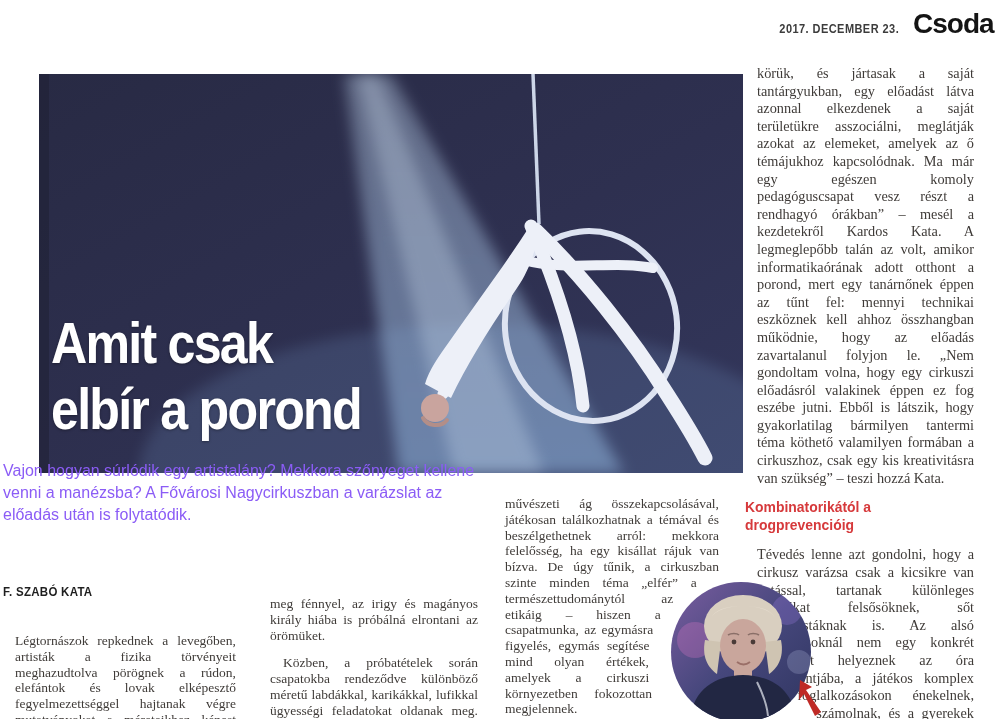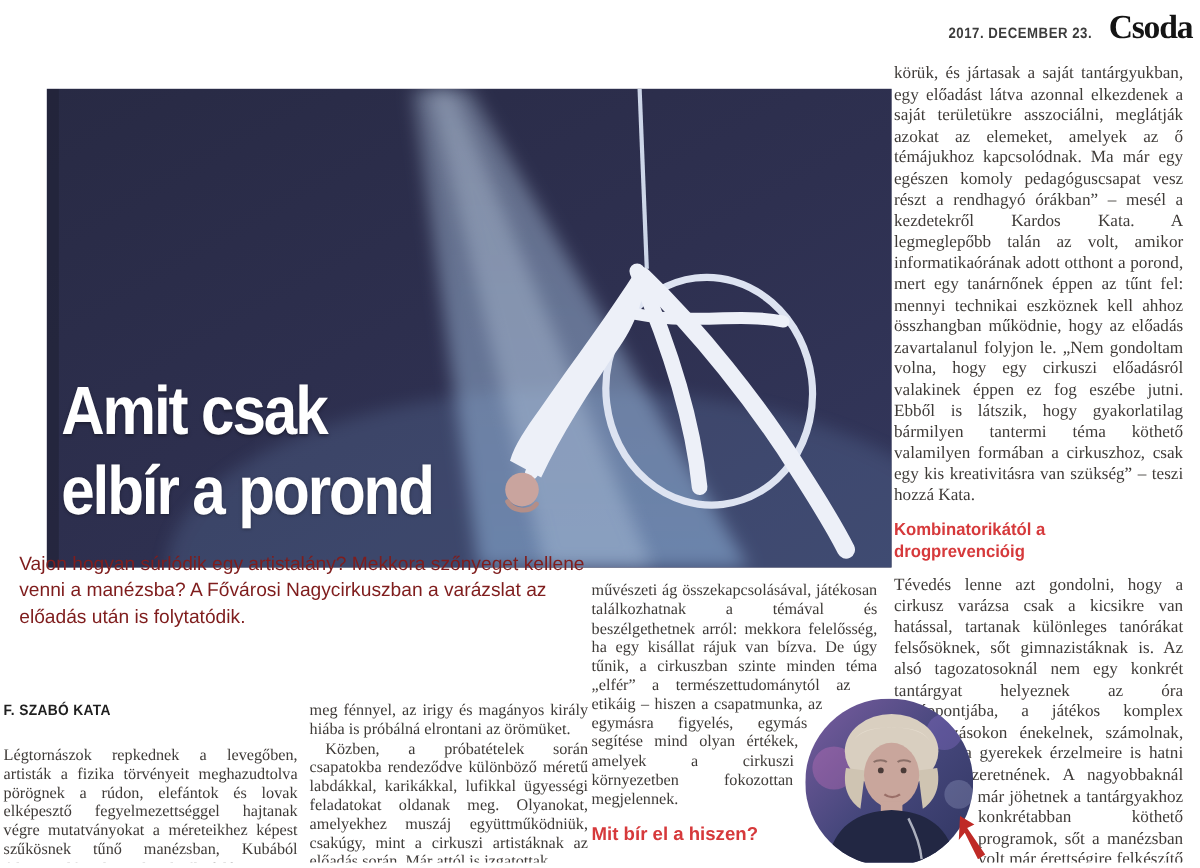--- a/index.html
+++ b/index.html
@@ -4,42 +4,42 @@
 <style>
   html,body{margin:0;padding:0;background:#ffffff;}
   .page{position:relative;width:1000px;height:719px;background:#ffffff;overflow:hidden;
         font-family:"Liberation Serif",serif;color:#3f3b38;padding-left:32px;}
 
   
   .masthead{position:absolute;top:8px;left:0;right:14px;display:flex;justify-content:flex-end;
             align-items:baseline;gap:14px;}
   .issue-date{font-family:"Liberation Sans",sans-serif;font-weight:bold;font-size:12.5px;
               letter-spacing:.5px;color:#3c3c3c;transform:scaleX(.88);transform-origin:right;}
-  .logo{font-family:Liberation Serif, serif;font-weight:bold;font-size:28px;
+  .logo{font-family:Liberation Sans, sans-serif;font-weight:bold;font-size:28px;
         letter-spacing:-1px;color:#141414;}
   .pagenum{font-family:Liberation Sans, sans-serif;font-weight:bold;font-size:11px;color:#555;}
 
   
   .photo{position:absolute;left:22px;top:57px;width:704px;height:399px;background:#2e3050;overflow:hidden;}
   .photo svg{display:block;}
   .headline{position:absolute;left:12px;top:236px;color:#ffffff;
             font-family:"Liberation Sans",sans-serif;font-weight:bold;font-size:57px;line-height:66px;
             letter-spacing:-2px;transform:scaleX(.88);transform-origin:left;
             text-shadow:0 1px 3px rgba(0,0,0,.35);}
 
   
-  .lead{position:absolute;left:16px;top:460px;width:483px;margin:0;
-        font-family:"Liberation Sans",sans-serif;font-size:16px;line-height:22px;color:#7f1d1d;}
+  .lead{position:absolute;left:3px;top:460px;width:483px;margin:0;
+        font-family:"Liberation Sans",sans-serif;font-size:16px;line-height:22px;color:#8b5cf6;}
   .byline{position:absolute;left:3px;top:585px;font-family:"Liberation Sans",sans-serif;
           font-weight:bold;font-size:12.5px;letter-spacing:.3px;color:#1f1f1f;
           transform:scaleX(.92);transform-origin:left;}
 
   
   .col{position:absolute;font-size:13.5px;line-height:15.8px;text-align:justify;}
-  .col p{margin:0;}
+  .col p{margin:12px;}
   .col1{left:3px;top:621px;width:245px;}
   .col2{left:258px;top:584px;width:232px;}
   .col3{left:493px;top:484px;width:238px;}
   .col4{left:745px;top:53px;width:241px;font-size:14.3px;line-height:17.6px;}
   .indent{text-indent:13px;}
 
   .red-head{font-family:"Liberation Sans",sans-serif;font-weight:bold;color:#d6393b;margin:0;}
   .col3 .red-head{font-size:15.5px;margin-top:14px;}
   .col4 .red-head{font-size:14.5px;margin-top:12px;margin-bottom:10px;text-align:left;
                   transform:scaleX(.96);transform-origin:left;}

